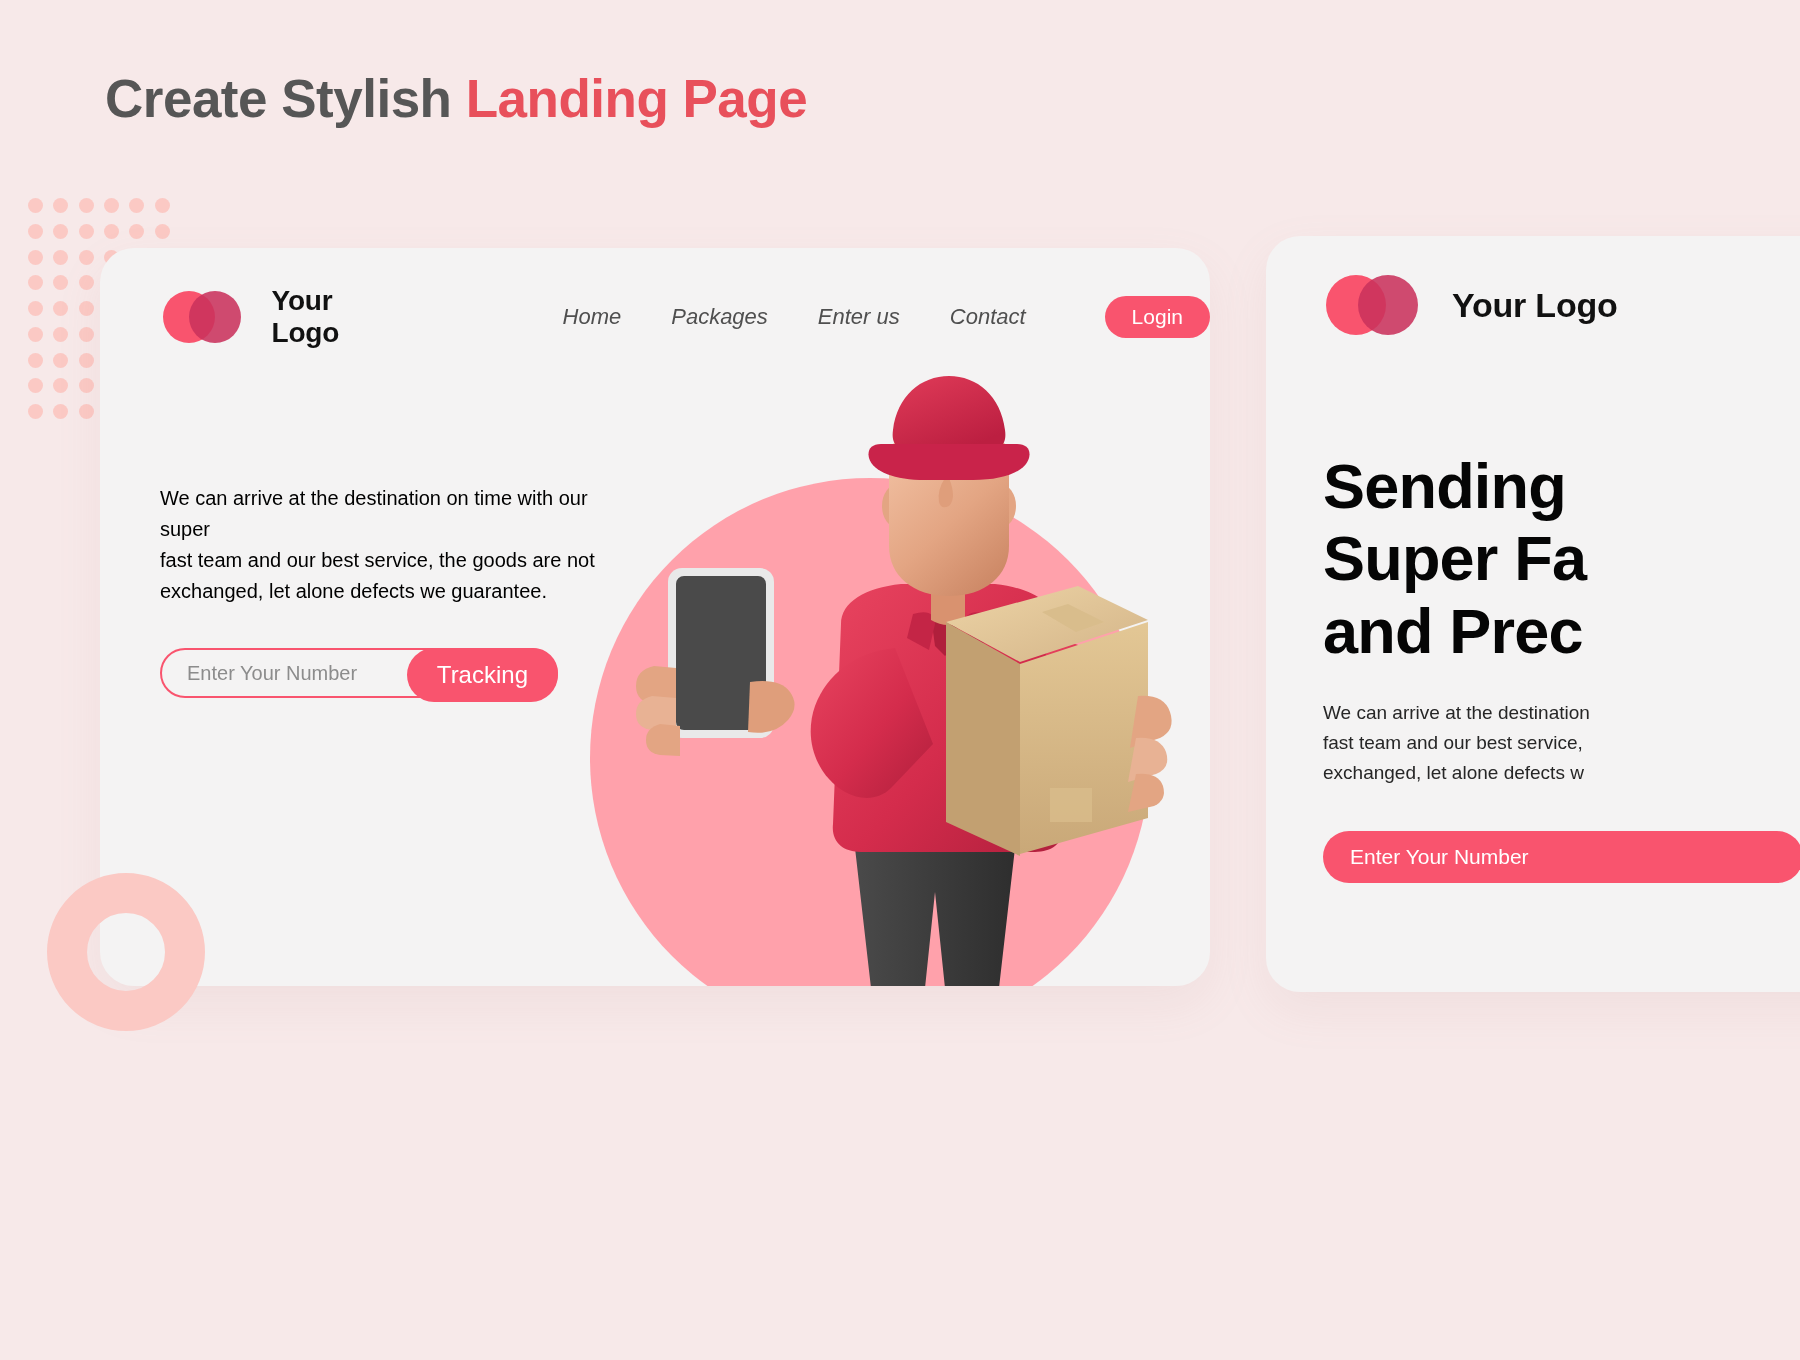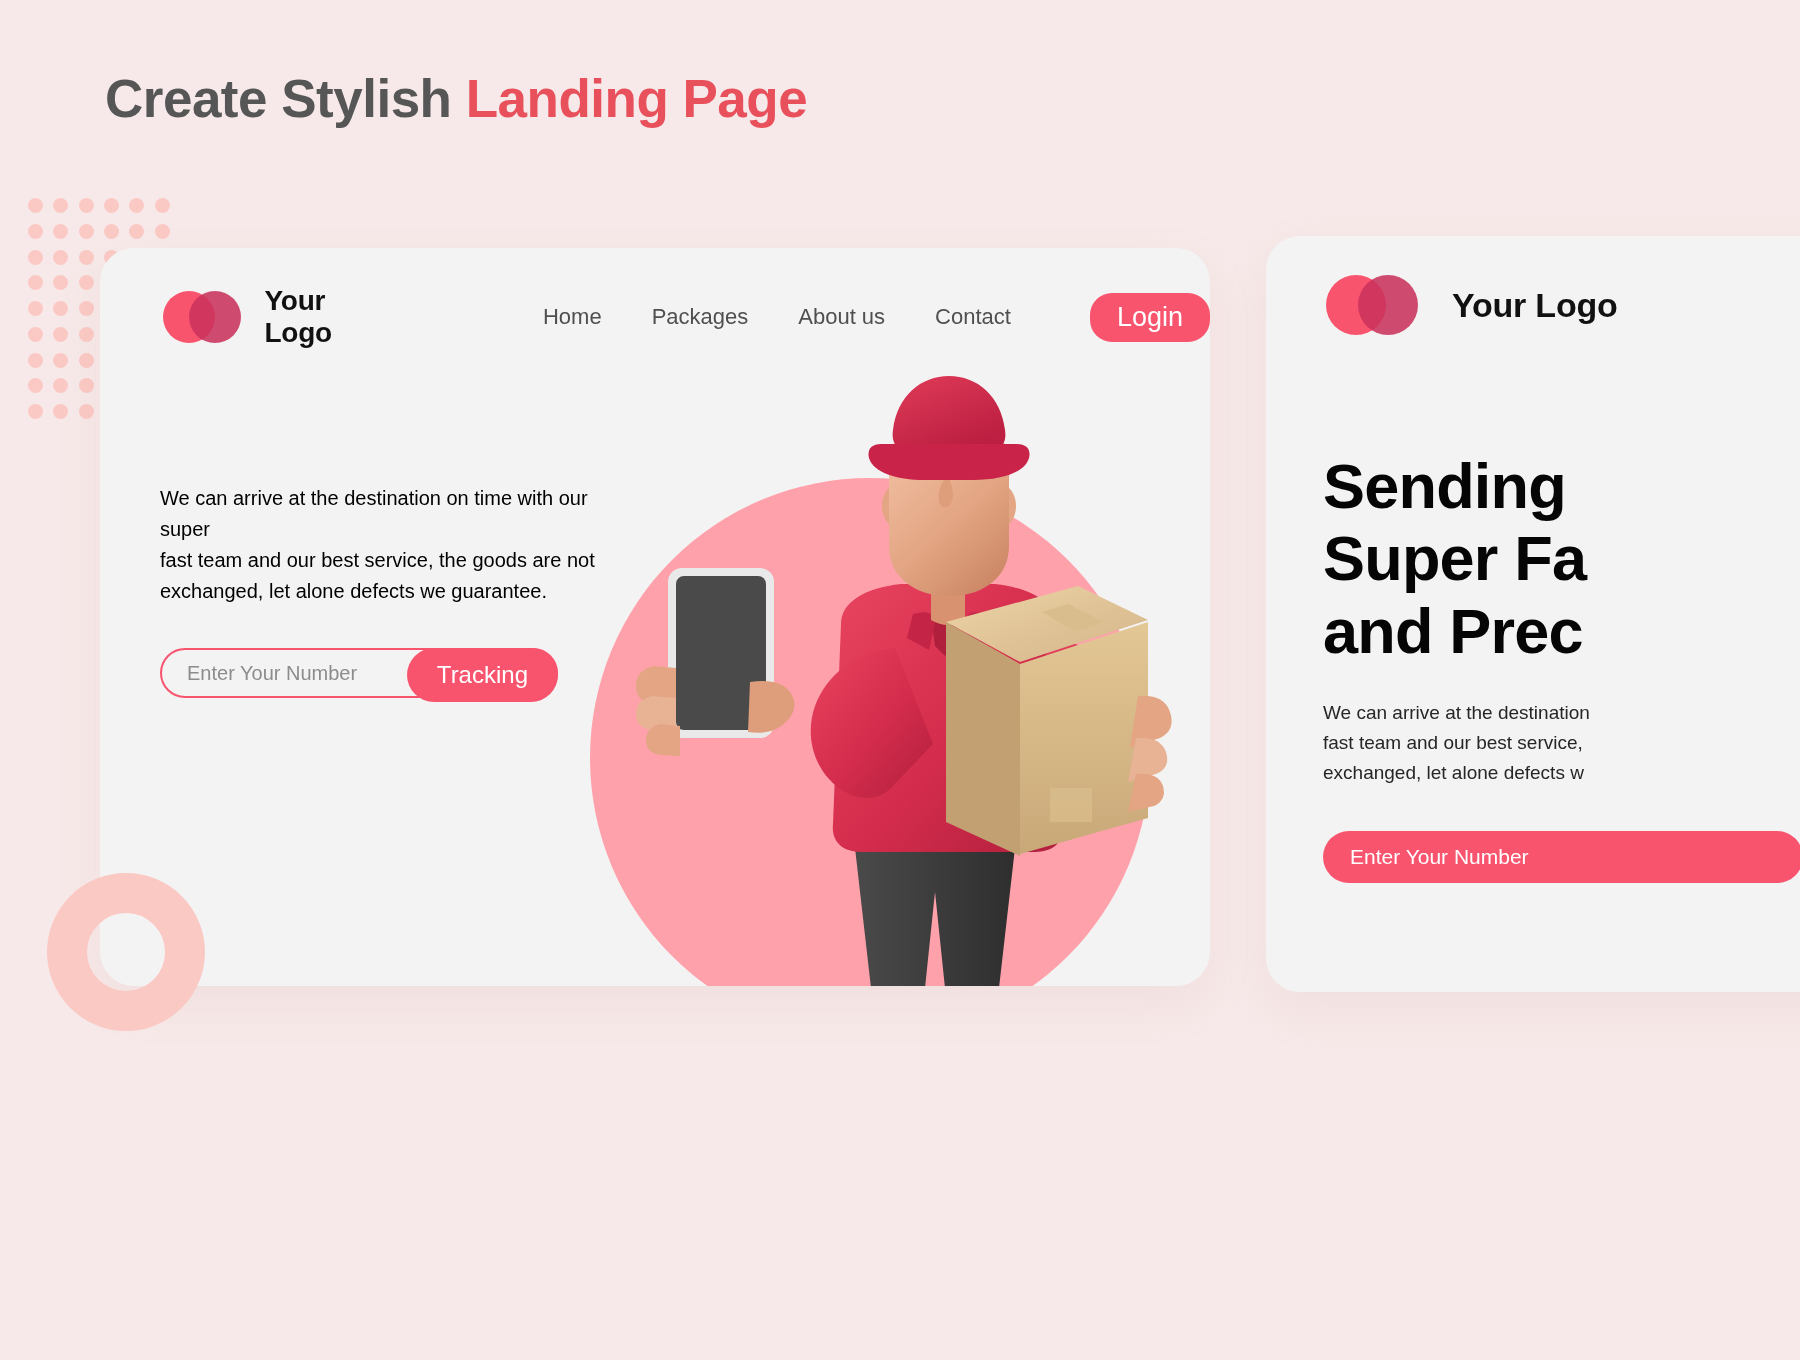--- a/index.html
+++ b/index.html
@@ -98,29 +98,30 @@
   .nav-links {
     display:flex;
     gap:50px;
     margin-left:161px;
   }
   .nav-links a {
     font-size:22px;
     color:#4F4F4F;
     text-decoration:none;
     white-space:nowrap;
+    font-style:italic;
   }
   .login-btn {
     margin-left:79px;
     background:#F9546E;
     color:#fff;
     border:none;
     border-radius:22px;
     padding:9px 27px;
-    font-size:27px;
+    font-size:21px;
     font-family:inherit;
     cursor:pointer;
     white-space:nowrap;
   }
 
   
   .hero-copy {
     position:absolute;
     left:60px; top:203px;
     width:600px;
@@ -313,21 +314,21 @@
     <div class="brand">
       <span class="logo-mark">
         <span class="c1"></span>
           <span class="c2"></span>
       </span>
       <span class="brand-name">Your Logo</span>
     </div>
     <nav class="nav-links">
       <a href="#">Home</a>
       <a href="#">Packages</a>
-      <a href="#">About us</a>
+      <a href="#">Enter us</a>
       <a href="#">Contact</a>
     </nav>
     <button class="login-btn">Login</button>
   </div>
 
   <div class="hero-copy">
     <p class="sub">We can arrive at the destination on time with our super
 fast team and our best service, the goods are not
 exchanged, let alone defects we guarantee.</p>
 

